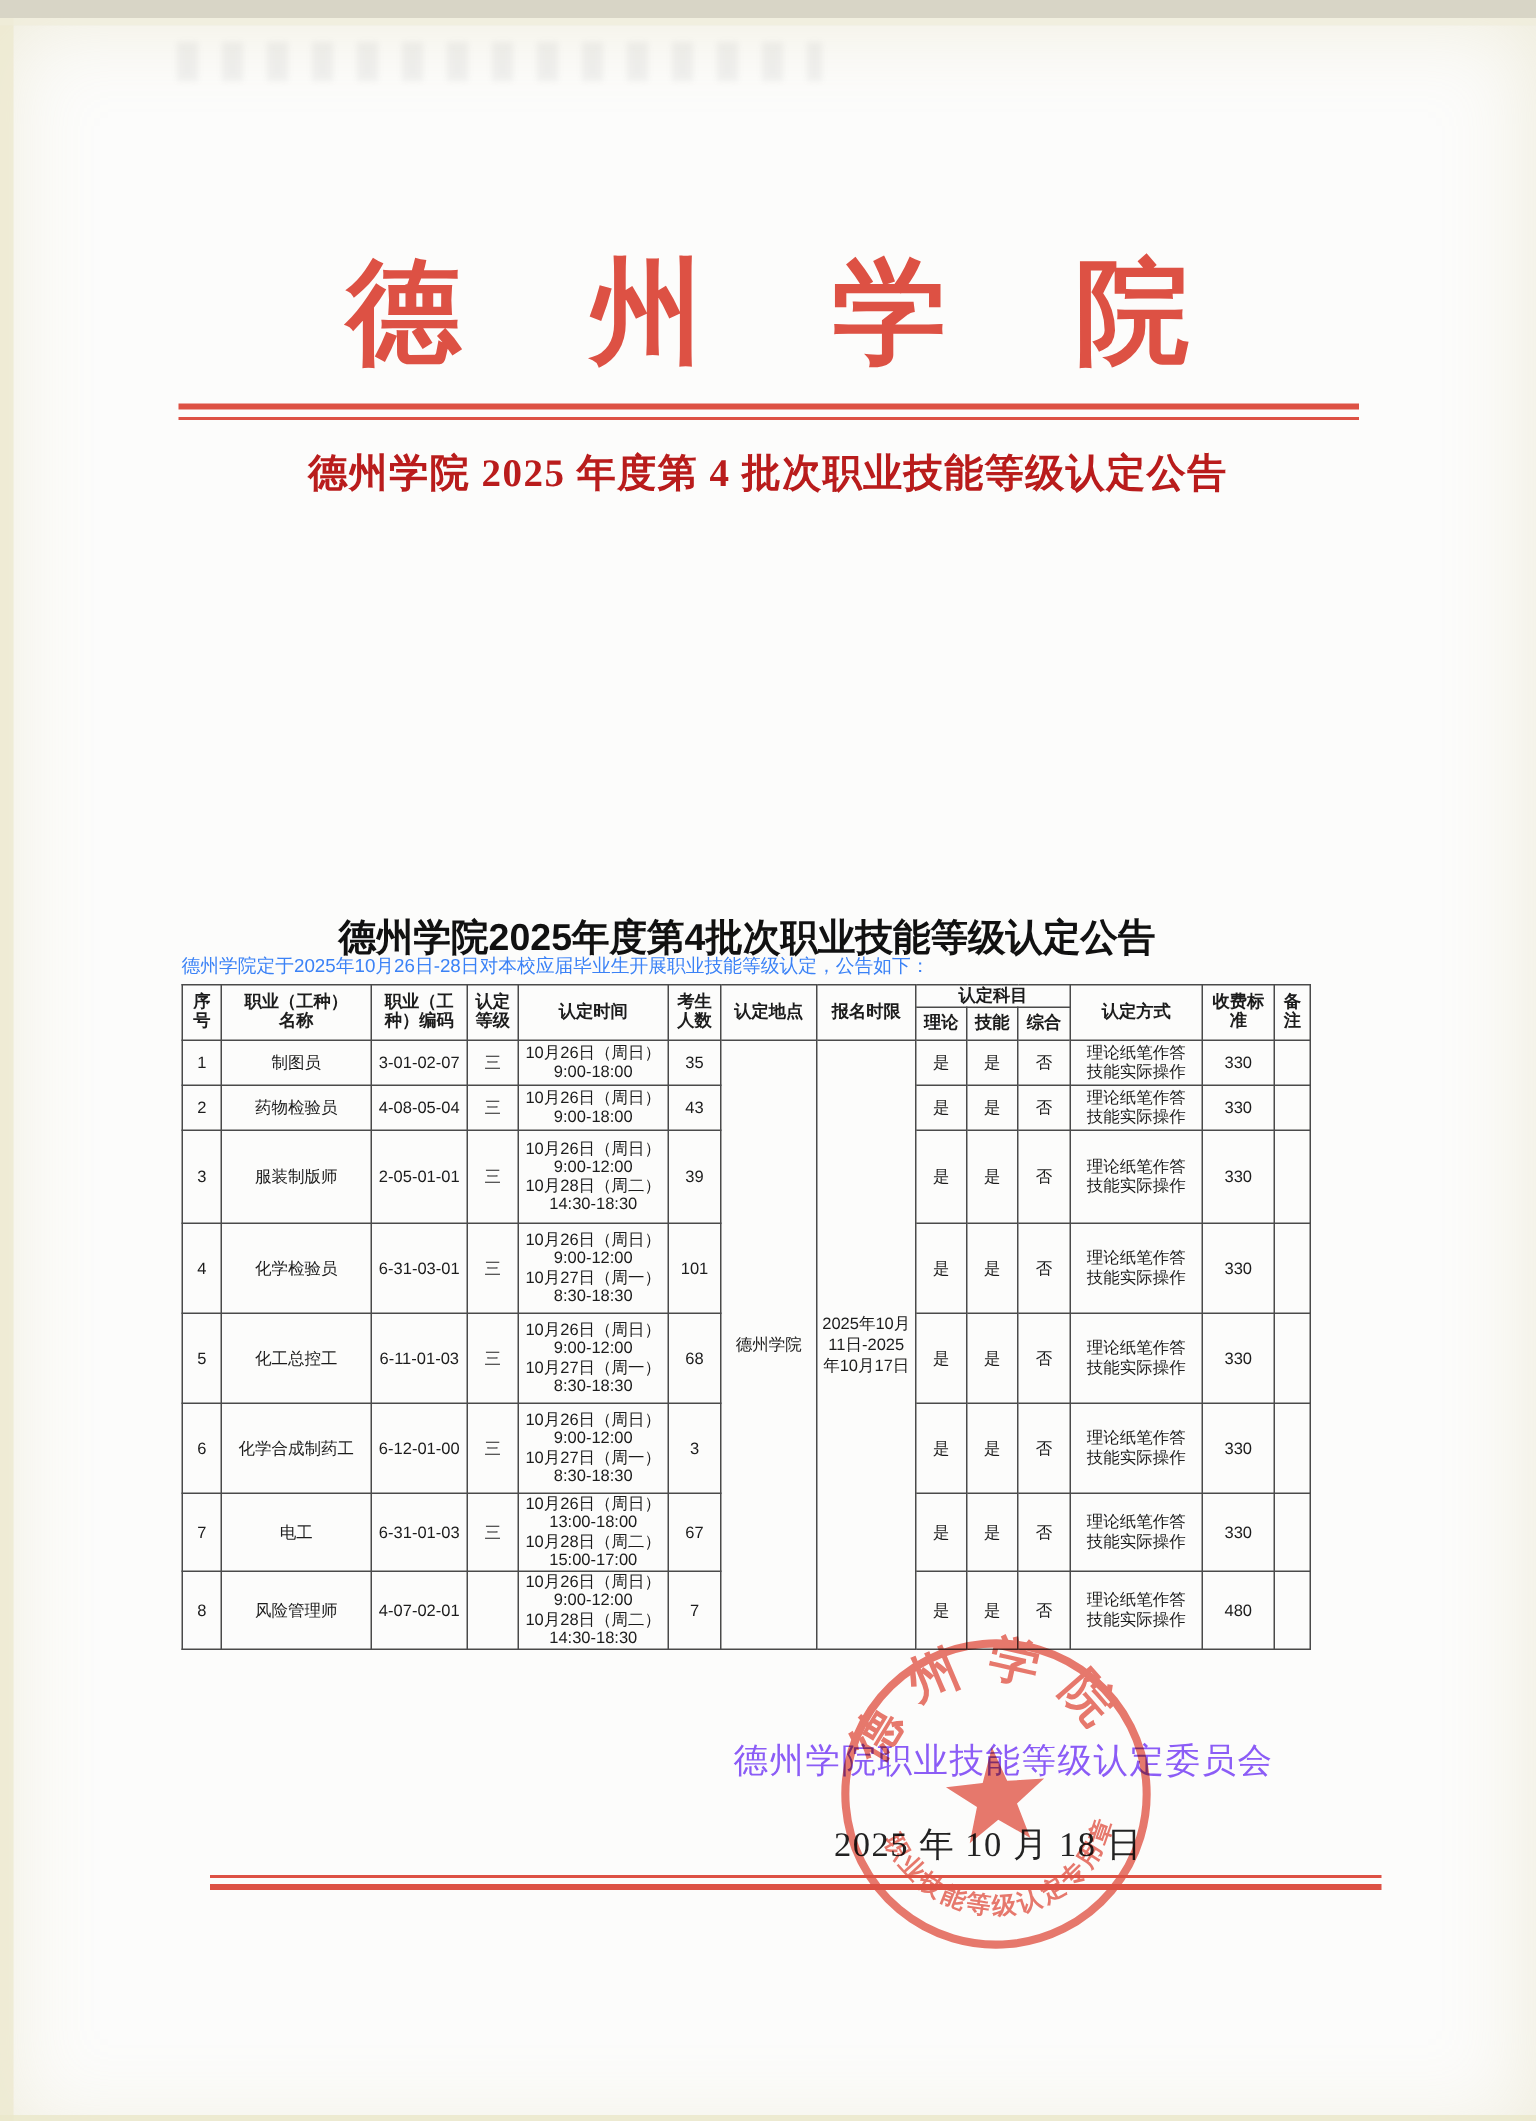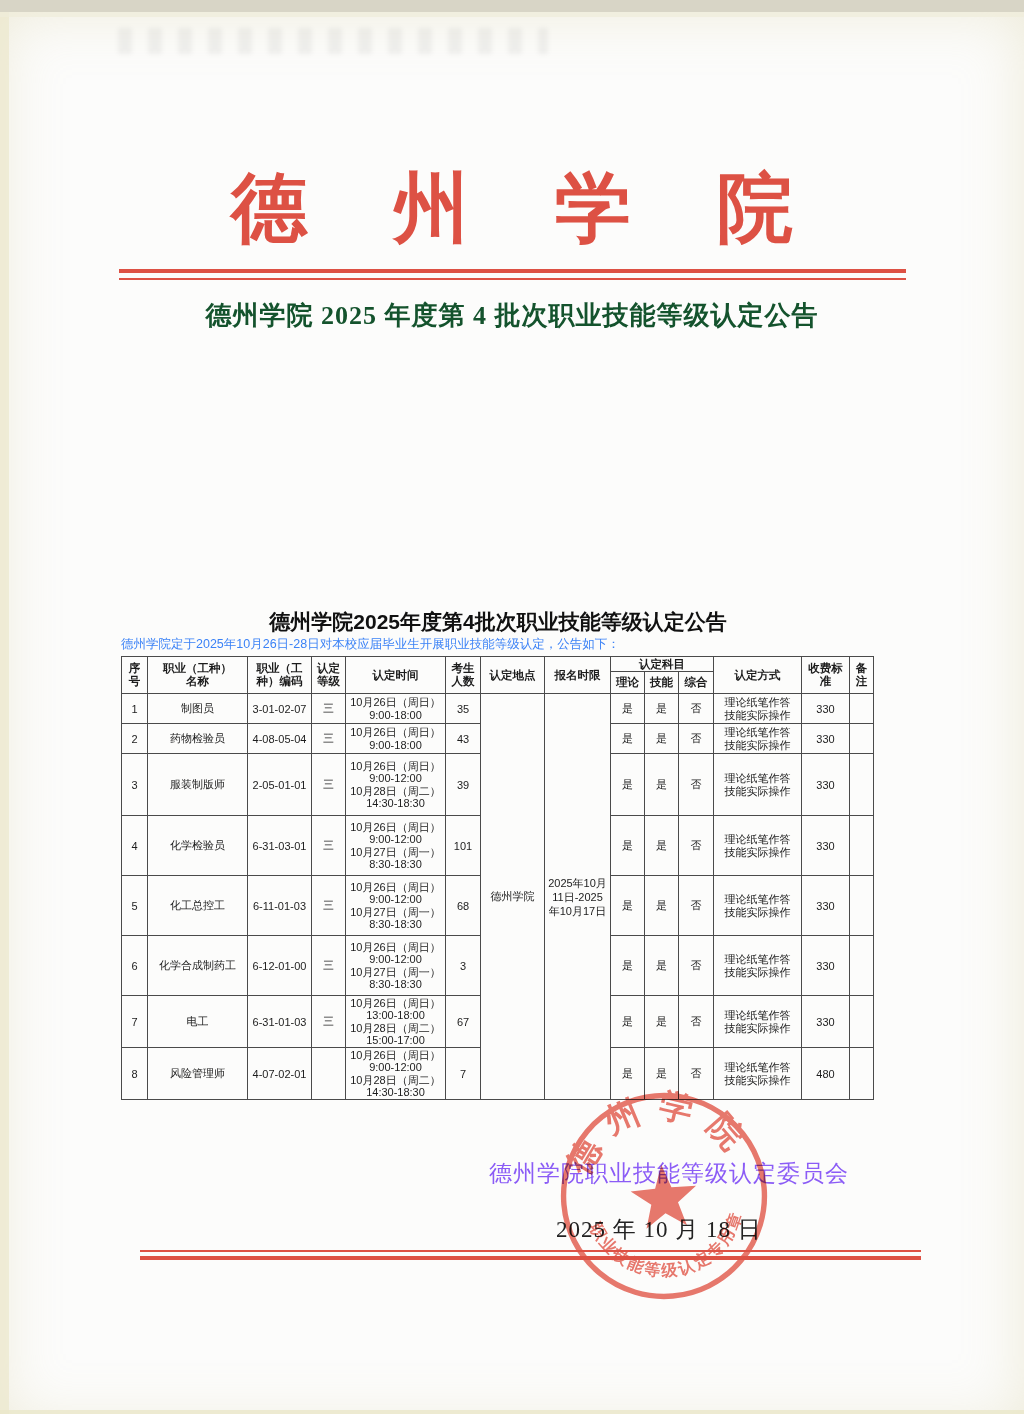--- a/index.html
+++ b/index.html
@@ -20,27 +20,27 @@
   .letterhead{position:absolute;left:0;top:146px;width:100%;text-align:center;
     font-size:76px;font-weight:bold;color:#dd5144;white-space:nowrap;}
   .letterhead span{letter-spacing:86px;margin-right:-86px;}
   .rule{position:absolute;background:#dd5144;}
   .rule-top-thick{left:119px;top:257px;width:787px;height:4px;}
   .rule-top-thin{left:119px;top:266px;width:787px;height:2px;}
   .rule-bot-thin{left:140px;top:1238px;width:781px;height:2px;}
   .rule-bot-thick{left:140px;top:1244px;width:781px;height:4px;}
   
   .doc-title{position:absolute;left:0;top:286px;width:100%;text-align:center;
-    font-size:26px;font-weight:bold;letter-spacing:1px;color:#14532d;}
+    font-size:26px;font-weight:bold;letter-spacing:1px;color:#b91c1c;}
   .body-text{position:absolute;left:117px;top:341px;width:792px;
     font-size:23.5px;line-height:44.5px;text-align:justify;text-indent:2em;
     letter-spacing:.5px;color:#262626;}
   
   .tbl-title{position:absolute;left:122px;top:596px;width:752px;text-align:center;
-    font-size:21px;font-weight:bold;color:#111;
+    font-size:25px;font-weight:bold;color:#111;
     font-family:"Liberation Sans","DejaVu Sans",sans-serif;}
   .tbl-note{position:absolute;left:121px;top:624px;width:760px;font-size:12.5px;color:#3b82f6;
     font-family:"Liberation Sans","DejaVu Sans",sans-serif;}
   table.anno{position:absolute;left:121px;top:644px;width:753px;border-collapse:collapse;
     table-layout:fixed;font-family:"Liberation Sans","DejaVu Sans",sans-serif;color:#1c1c1c;}
   table.anno th, table.anno td{border:1px solid #4a4a4a;padding:0 1px;text-align:center;
     vertical-align:middle;overflow:hidden;}
   table.anno th{font-size:11.5px;line-height:1.1;font-weight:bold;white-space:pre-line;}
   table.anno td{font-size:11px;}
   td.c-time{font-size:10px;line-height:12.5px;white-space:pre-line;}

